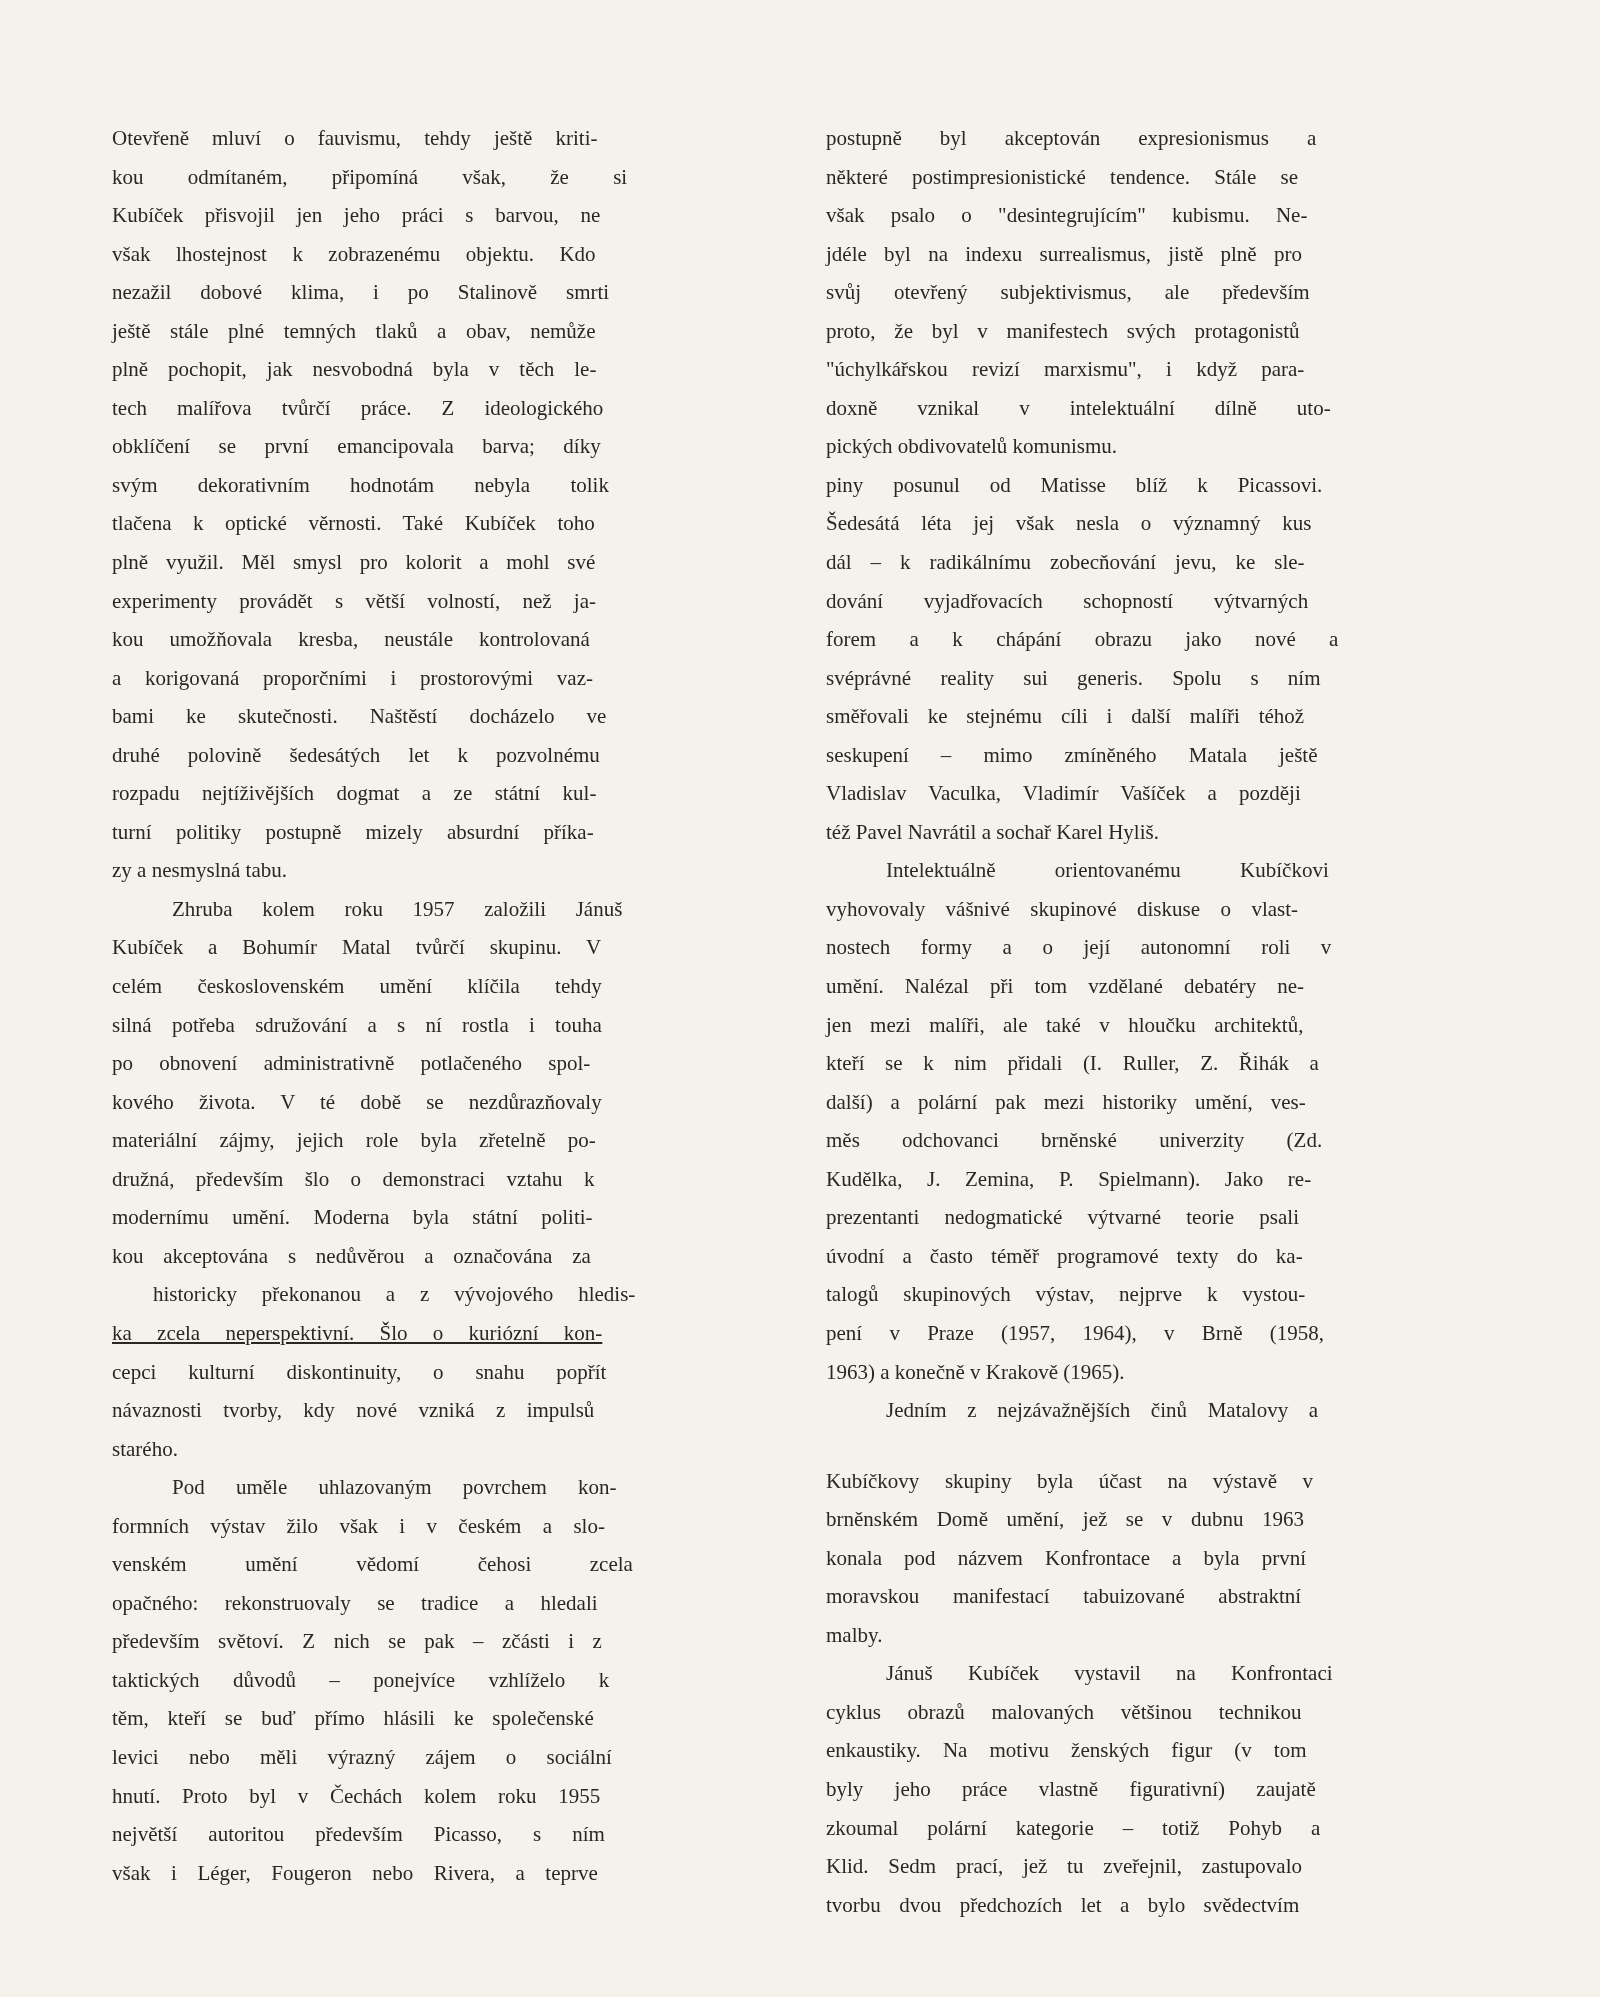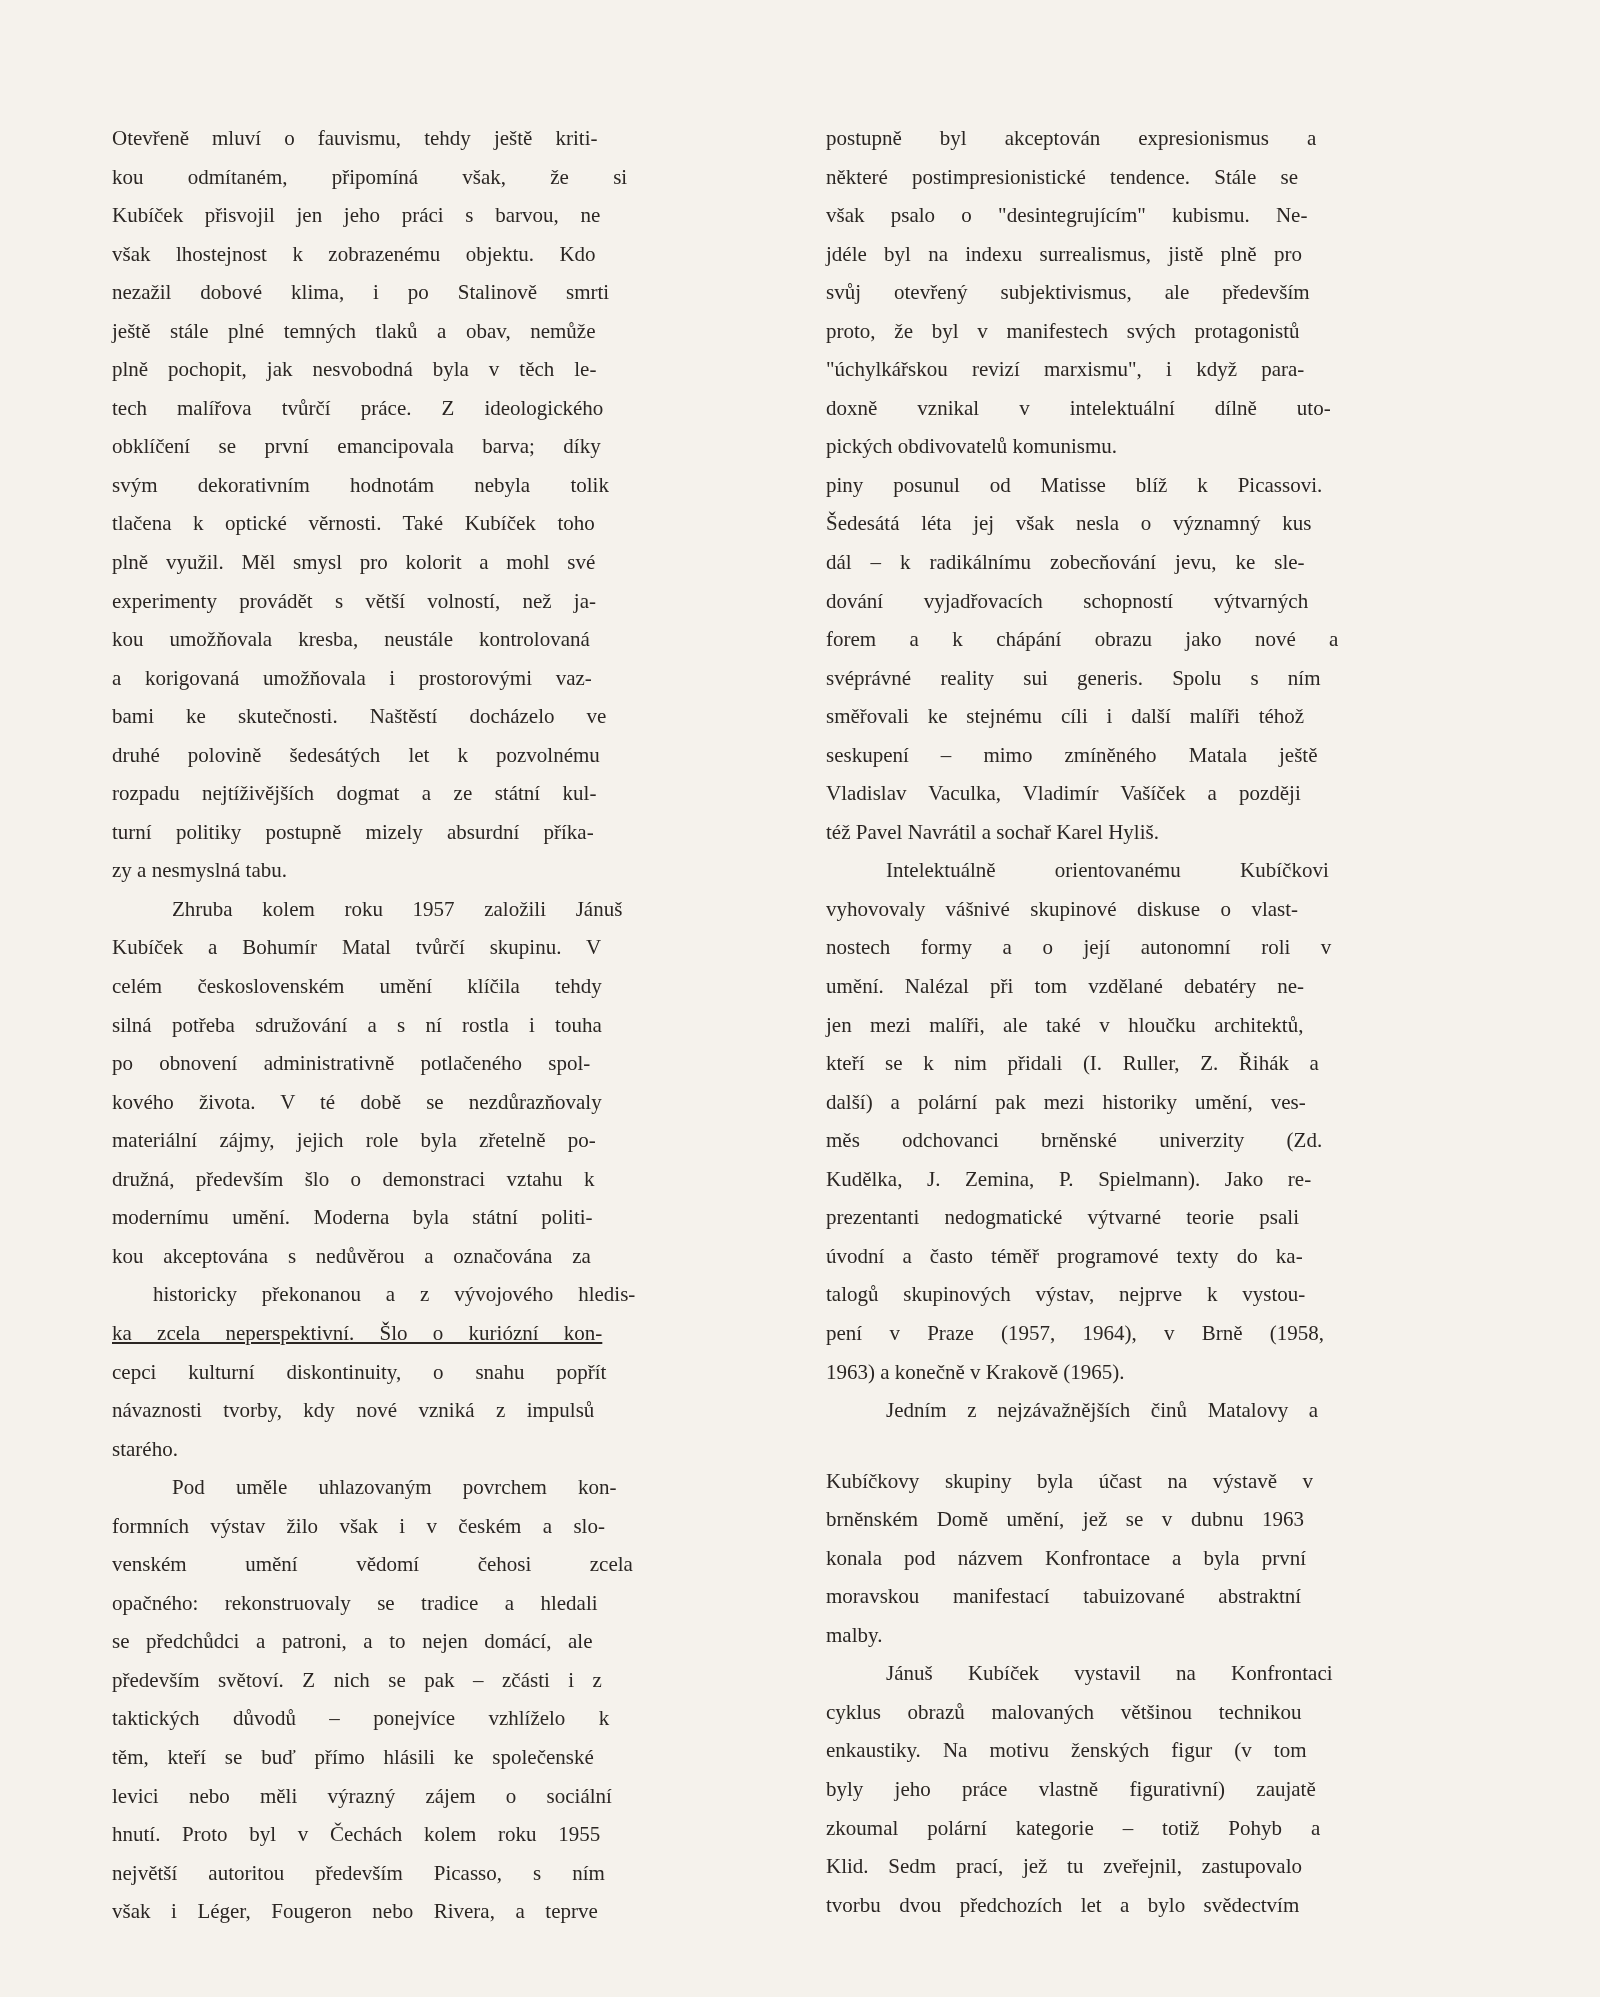--- a/index.html
+++ b/index.html
@@ -43,21 +43,21 @@
       <span class="line" style="white-space: nowrap; display: block; word-spacing: 23.6667px; text-align-last: left; text-align: left;">nezažil dobové klima, i po Stalinově smrti</span>
       <span class="line" style="white-space: nowrap; display: block; word-spacing: 14.2857px; text-align-last: left; text-align: left;">ještě stále plné temných tlaků a obav, nemůže</span>
       <span class="line" style="white-space: nowrap; display: block; word-spacing: 14.7143px; text-align-last: left; text-align: left;">plně pochopit, jak nesvobodná byla v těch le-</span>
       <span class="line" style="white-space: nowrap; display: block; word-spacing: 24.8px; text-align-last: left; text-align: left;">tech malířova tvůrčí práce. Z ideologického</span>
       <span class="line" style="white-space: nowrap; display: block; word-spacing: 23.2px; text-align-last: left; text-align: left;">obklíčení se první emancipovala barva; díky</span>
       <span class="line" style="white-space: nowrap; display: block; word-spacing: 35px; text-align-last: left; text-align: left;">svým dekorativním hodnotám nebyla tolik</span>
       <span class="line" style="white-space: nowrap; display: block; word-spacing: 16.3333px; text-align-last: left; text-align: left;">tlačena k optické věrnosti. Také Kubíček toho</span>
       <span class="line" style="white-space: nowrap; display: block; word-spacing: 12.5px; text-align-last: left; text-align: left;">plně využil. Měl smysl pro kolorit a mohl své</span>
       <span class="line" style="white-space: nowrap; display: block; word-spacing: 17px; text-align-last: left; text-align: left;">experimenty provádět s větší volností, než ja-</span>
       <span class="line" style="white-space: nowrap; display: block; word-spacing: 20.75px; text-align-last: left; text-align: left;">kou umožňovala kresba, neustále kontrolovaná</span>
-      <span class="line" style="white-space: nowrap; display: block; word-spacing: 18.4px; text-align-last: left; text-align: left;">a korigovaná umožňovala i prostorovými vaz-</span>
+      <span class="line" style="white-space: nowrap; display: block; word-spacing: 18.4px; text-align-last: left; text-align: left;">a korigovaná proporčními i prostorovými vaz-</span>
       <span class="line" style="white-space: nowrap; display: block; word-spacing: 26.8px; text-align-last: left; text-align: left;">bami ke skutečnosti. Naštěstí docházelo ve</span>
       <span class="line" style="white-space: nowrap; display: block; word-spacing: 22.8px; text-align-last: left; text-align: left;">druhé polovině šedesátých let k pozvolnému</span>
       <span class="line" style="white-space: nowrap; display: block; word-spacing: 17.1667px; text-align-last: left; text-align: left;">rozpadu nejtíživějších dogmat a ze státní kul-</span>
       <span class="line" style="white-space: nowrap; display: block; word-spacing: 19px; text-align-last: left; text-align: left;">turní politiky postupně mizely absurdní příka-</span>
       <span class="line last">zy a nesmyslná tabu.</span>
       <span class="line indent" style="white-space: nowrap; display: block; word-spacing: 24.4px; text-align-last: left; text-align: left;">Zhruba kolem roku 1957 založili Jánuš</span>
       <span class="line" style="white-space: nowrap; display: block; word-spacing: 19.6667px; text-align-last: left; text-align: left;">Kubíček a Bohumír Matal tvůrčí skupinu. V</span>
       <span class="line" style="white-space: nowrap; display: block; word-spacing: 30px; text-align-last: left; text-align: left;">celém československém umění klíčila tehdy</span>
       <span class="line" style="white-space: nowrap; display: block; word-spacing: 15px; text-align-last: left; text-align: left;">silná potřeba sdružování a s ní rostla i touha</span>
       <span class="line" style="white-space: nowrap; display: block; word-spacing: 21px; text-align-last: left; text-align: left;">po obnovení administrativně potlačeného spol-</span>
@@ -68,21 +68,20 @@
       <span class="line" style="white-space: nowrap; display: block; word-spacing: 14.5px; text-align-last: left; text-align: left;">kou akceptována s nedůvěrou a označována za</span>
       <span class="line" style="white-space: nowrap; display: block; word-spacing: 19.6px; text-align-last: left; text-align: left; margin-left: 41px;">historicky překonanou a z vývojového hledis-</span>
       <span class="line" style="white-space: nowrap; display: block; word-spacing: 20px; text-align-last: left; text-align: left; text-decoration: underline;">ka zcela neperspektivní. Šlo o kuriózní kon-</span>
       <span class="line" style="white-space: nowrap; display: block; word-spacing: 26.6px; text-align-last: left; text-align: left;">cepci kulturní diskontinuity, o snahu popřít</span>
       <span class="line" style="white-space: nowrap; display: block; word-spacing: 16.1667px; text-align-last: left; text-align: left;">návaznosti tvorby, kdy nové vzniká z impulsů</span>
       <span class="line last">starého.</span>
       <span class="line indent" style="white-space: nowrap; display: block; word-spacing: 26px; text-align-last: left; text-align: left;">Pod uměle uhlazovaným povrchem kon-</span>
       <span class="line" style="white-space: nowrap; display: block; word-spacing: 16.125px; text-align-last: left; text-align: left;">formních výstav žilo však i v českém a slo-</span>
       <span class="line" style="white-space: nowrap; display: block; word-spacing: 53.25px; text-align-last: left; text-align: left;">venském umění vědomí čehosi zcela</span>
       <span class="line" style="white-space: nowrap; display: block; word-spacing: 21.2px; text-align-last: left; text-align: left;">opačného: rekonstruovaly se tradice a hledali</span>
-      <span class="line" style="white-space: nowrap; display: block; word-spacing: 11.375px; text-align-last: left; text-align: left;">se předchůdci a patroni, a to nejen domácí, ale</span>
       <span class="line" style="white-space: nowrap; display: block; word-spacing: 13.2222px; text-align-last: left; text-align: left;">především světoví. Z nich se pak – zčásti i z</span>
       <span class="line" style="white-space: nowrap; display: block; word-spacing: 28.2px; text-align-last: left; text-align: left;">taktických důvodů – ponejvíce vzhlíželo k</span>
       <span class="line" style="white-space: nowrap; display: block; word-spacing: 13.5714px; text-align-last: left; text-align: left;">těm, kteří se buď přímo hlásili ke společenské</span>
       <span class="line" style="white-space: nowrap; display: block; word-spacing: 25px; text-align-last: left; text-align: left;">levici nebo měli výrazný zájem o sociální</span>
       <span class="line" style="white-space: nowrap; display: block; word-spacing: 16.4286px; text-align-last: left; text-align: left;">hnutí. Proto byl v Čechách kolem roku 1955</span>
       <span class="line" style="white-space: nowrap; display: block; word-spacing: 25.8px; text-align-last: left; text-align: left;">největší autoritou především Picasso, s ním</span>
       <span class="line" style="white-space: nowrap; display: block; word-spacing: 15.2857px; text-align-last: left; text-align: left;">však i Léger, Fougeron nebo Rivera, a teprve</span>
     </div>
   <div id="col-right" class="column">
       <span class="line" style="white-space: nowrap; display: block; word-spacing: 32.75px; text-align-last: left; text-align: left;">postupně byl akceptován expresionismus a</span>

